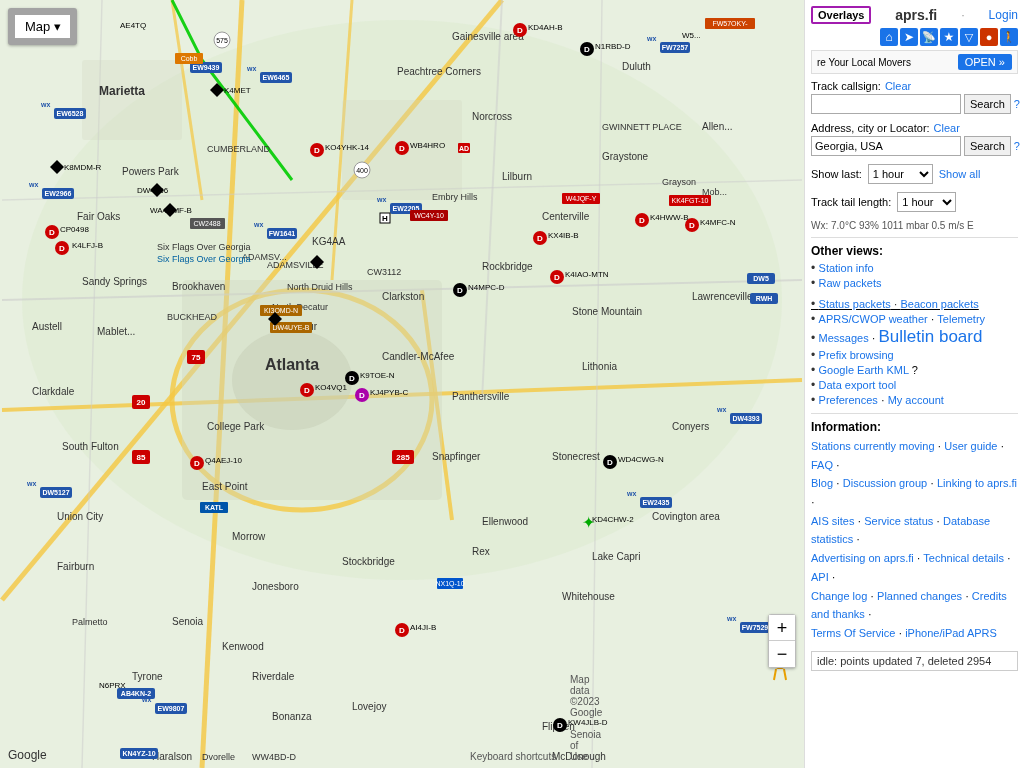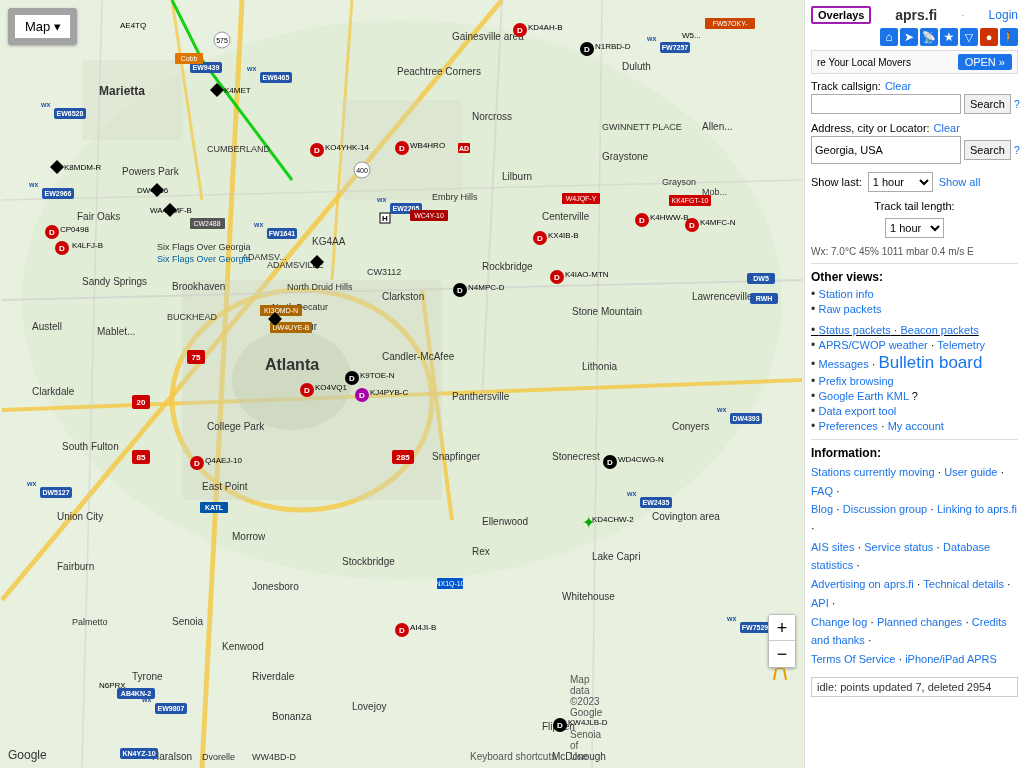--- a/index.html
+++ b/index.html
@@ -475,21 +475,21 @@
       <a href="#" style="color:#1a73e8;text-decoration:none;font-size:11px;">?</a>
     </div>
   </div>
 
   <div class="section">
     <div style="display:flex;gap:4px;align-items:center;margin-bottom:2px;">
       <span style="font-size:11px;">Address, city or Locator:</span>
       <a href="#" style="color:#1a73e8;text-decoration:none;font-size:11px;">Clear</a>
     </div>
     <div style="display:flex;gap:3px;align-items:center;">
-      <input type="text" value="Georgia, USA" style="flex: 1 1 0%; border: 1px solid rgb(170, 170, 170); padding: 8px 3px; font-size: 11px; height: 28px;">
+      <input type="text" value="Georgia, USA" style="flex: 1 1 0%; border: 1px solid rgb(170, 170, 170); padding: 8px 3px; font-size: 11px; height: 20px;">
       <button style="background:#f0f0f0;border:1px solid #aaa;padding:2px 5px;font-size:11px;cursor:pointer;height:20px;">Search</button>
       <a href="#" style="color:#1a73e8;text-decoration:none;font-size:11px;">?</a>
     </div>
   </div>
 
   <div class="section">
     <div style="display:flex;align-items:center;gap:6px;margin-bottom:2px;">
       <span style="font-size:11px;">Show last:</span>
       <select style="border:1px solid #aaa;font-size:11px;height:20px;background:white;">
         <option>1 hour</option>
@@ -497,31 +497,31 @@
         <option>4 hours</option>
         <option>8 hours</option>
         <option>12 hours</option>
         <option>24 hours</option>
       </select>
       <a href="#" style="color:#1a73e8;text-decoration:none;font-size:11px;">Show all</a>
     </div>
   </div>
 
   <div class="section">
-    <div style="display:flex;align-items:center;gap:6px;margin-bottom:2px;flex-direction:column;">
+    <div style="display:flex;align-items:center;gap:6px;margin-bottom:2px;">
       <span style="font-size:11px;">Track tail length:</span>
       <select style="border:1px solid #aaa;font-size:11px;height:20px;background:white;">
         <option>1 hour</option>
         <option>2 hours</option>
         <option>4 hours</option>
       </select>
     </div>
   </div>
 
-  <div style="font-size:10px;color:#555;margin-bottom:6px;">Wx: 7.0°C 45% 1011 mbar 0.4 m/s E</div>
+  <div style="font-size:10px;color:#555;margin-bottom:6px;">Wx: 7.0°C 93% 1011 mbar 0.5 m/s E</div>
 
   <hr style="border:none;border-top:1px solid #ddd;margin-bottom:6px;">
 
   <div>
     <div style="font-weight:bold;font-size:12px;margin-bottom:3px;">Other views:</div>
     <ul style="list-style:none;padding:0;margin:0;">
       <li style="margin-bottom:1px;"><span style="color:#333;">• </span><a href="#" style="color:#1a73e8;text-decoration:none;font-size:11px;">Station info</a></li>
       <li style="margin-bottom:7px;"><span style="color:#333;">• </span><a href="#" style="color:#1a73e8;text-decoration:none;font-size:11px;">Raw packets</a></li>
       <li style="margin-bottom:1px;text-decoration:underline;"><span style="color:#333;">• </span><a href="#" style="color:#1a73e8;text-decoration:none;font-size:11px;">Status packets</a><span style="font-size:11px;color:#333;"> · </span><a href="#" style="color:#1a73e8;text-decoration:none;font-size:11px;">Beacon packets</a></li>
       <li style="margin-bottom:1px;"><span style="color:#333;">• </span><a href="#" style="color:#1a73e8;text-decoration:none;font-size:11px;">APRS/CWOP weather</a><span style="font-size:11px;"> · </span><a href="#" style="color:#1a73e8;text-decoration:none;font-size:11px;">Telemetry</a></li>

